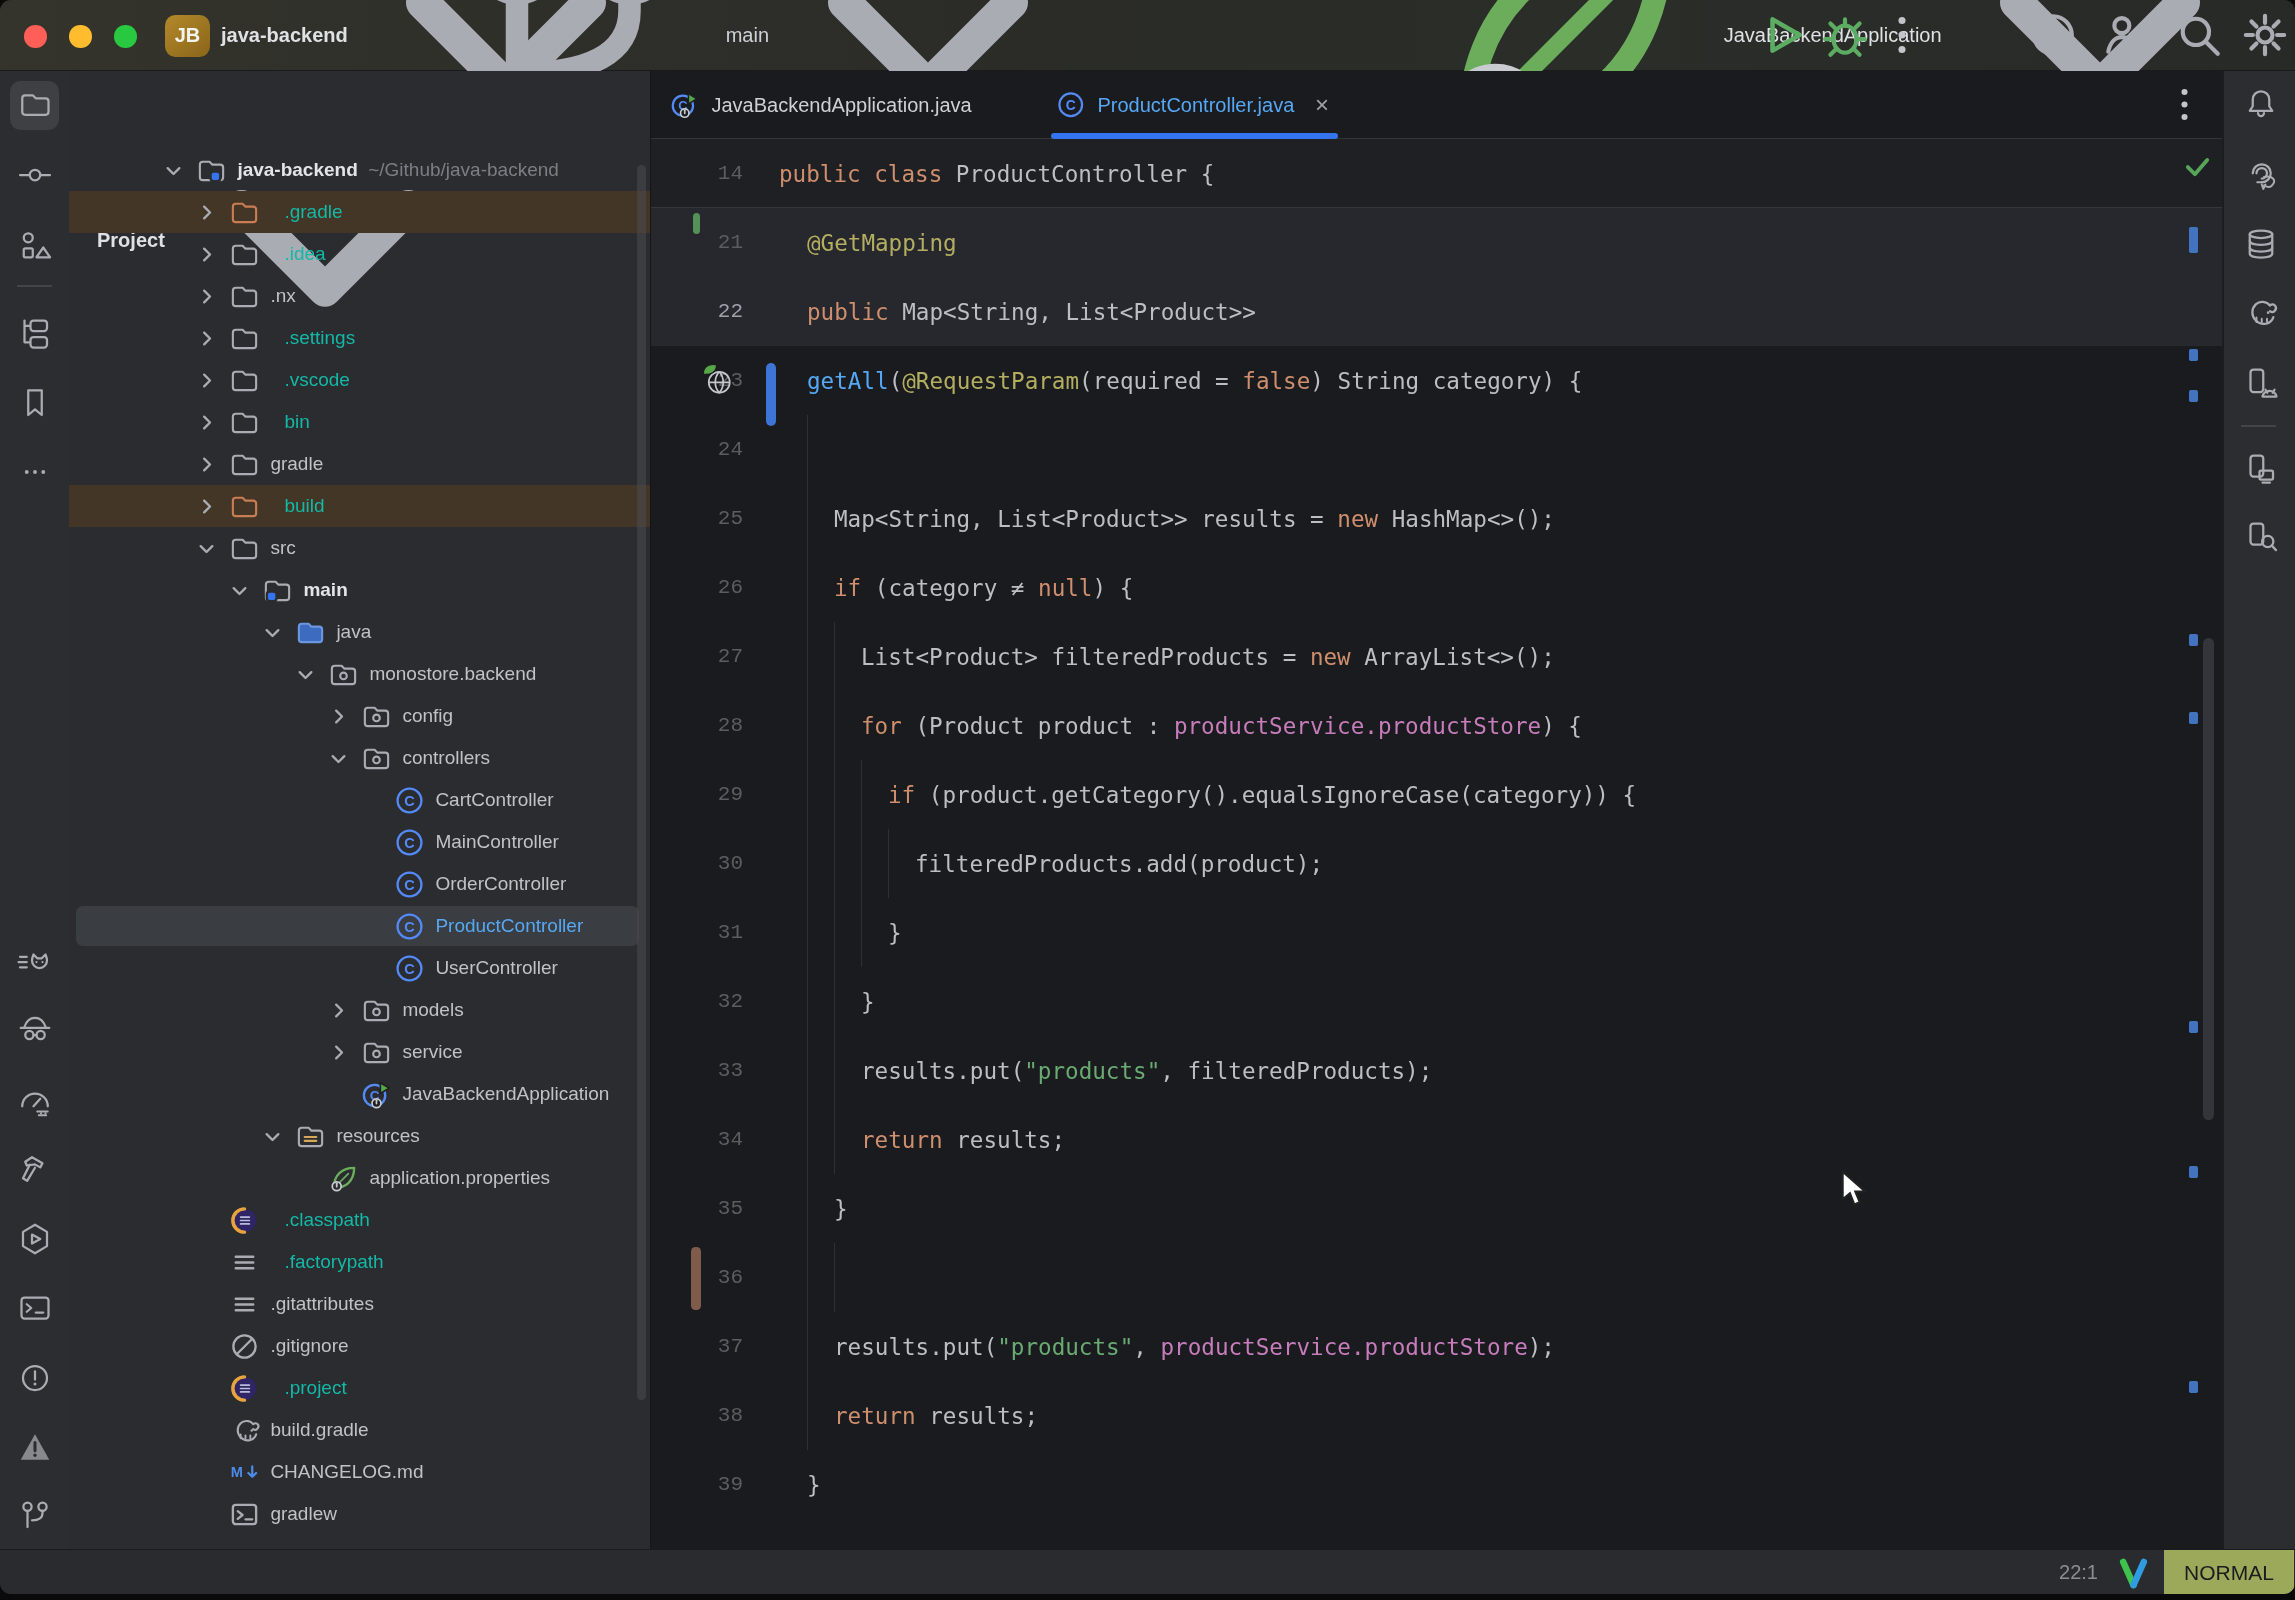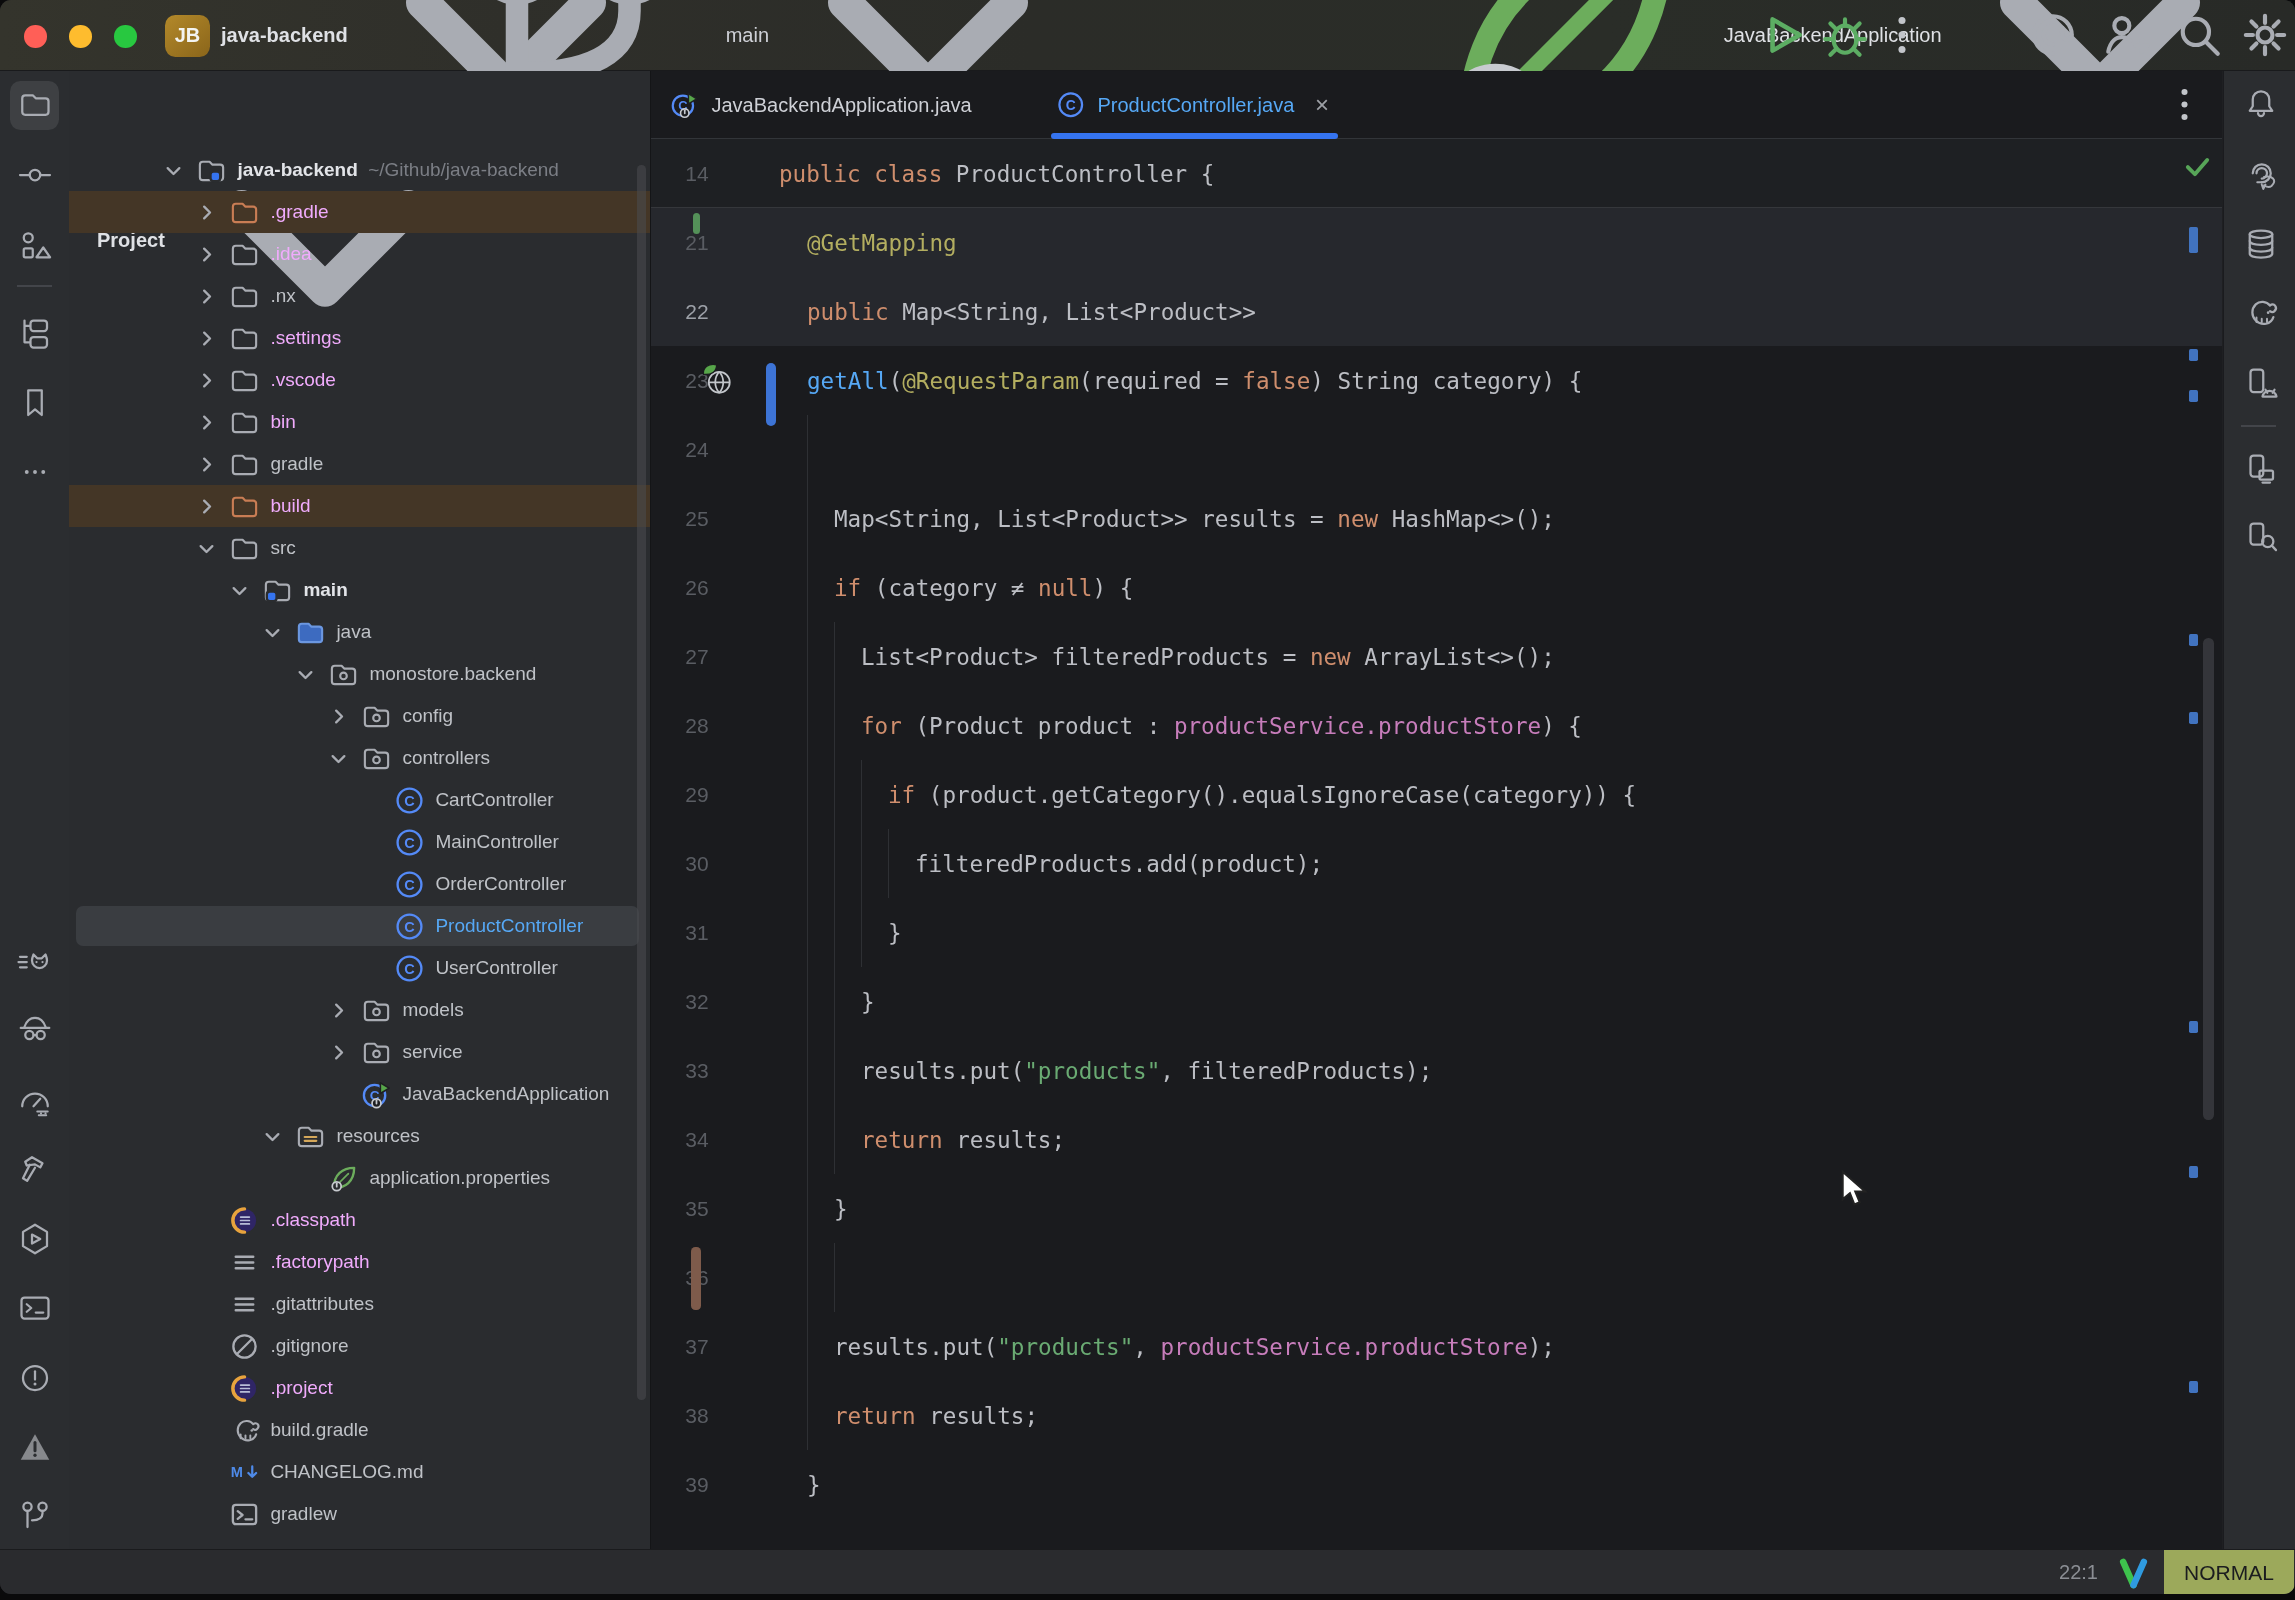--- a/index.html
+++ b/index.html
@@ -41,21 +41,21 @@
     color:#dfe1e5; font-size:20px; font-weight:700; }
   #tree { position:absolute; left:0; top:78px; width:582px; }
   .trow { position:relative; height:42px; display:flex; align-items:center; font-size:19px; color:#bfc2c7; }
   .trow.bg-brown { background:#443626; }
   .trow.selected::before { content:""; position:absolute; left:7px; right:12px; top:0.9px; bottom:0.9px;
     background:#3a3d41; border-radius:7px; }
   .trow > * { position:relative; }
   .tchev { width:21px; height:21px; display:inline-flex; margin-right:12px; color:#9da0a6; }
   .ticon { width:31px; height:31px; display:inline-flex; margin-right:10.4px; }
   .tlabel.bold { font-weight:700; color:#e2e4e8; }
-  .tlabel.c-orange { color:#f0abfc; }
+  .tlabel.c-orange { color:#14b8a6;margin-left:14px; }
   .tlabel.c-blue { color:#56a8f5; }
   .tpath { color:#7b7e85; margin-left:10.4px; }
   .tree-scrollbar { position:absolute; left:568px; top:94px; width:8.7px; height:1235px;
     background:#4a4c50; opacity:.55; border-radius:4.3px; }
   
   #editor { position:absolute; left:651px; top:71px; width:1571px; height:1478px; background:#1a1b1e; }
   #tabbar { position:absolute; left:0; top:0; width:1571px; height:68px; border-bottom:0.9px solid #323539; }
   .tab { position:absolute; top:0; height:68px; display:flex; align-items:center; gap:12px;
     font-size:20px; color:#ced0d6; background:none; border:none; }
   .tab .tab-ic { width:29.5px; height:29.5px; display:inline-flex; }
@@ -63,21 +63,21 @@
   .tab.active::after { content:""; position:absolute; left:-5.2px; right:-8.7px; bottom:0; height:6px;
     border-radius:3.5px; background:#3574f0; }
   .tab-close { font-size:24px; color:#9da0a6; margin-left:8.7px; }
   #tab-kebab { position:absolute; left:1512px; top:12px; width:43px; height:43px; border:none; background:none;
     display:flex; align-items:center; justify-content:center; }
   #sticky { position:absolute; left:0; top:68px; width:1571px; height:69px; background:#1e2023;
     border-bottom:0.9px solid #35373b; }
   #code { position:absolute; left:0; top:137px; width:1571px; height:1321px; }
   .crow { position:relative; height:69px; display:flex; align-items:center; }
   .crow.hl { background:#26282d; }
-  .gut { width:92px; text-align:center; font-family:Liberation Sans, sans-serif; font-size:21px;
+  .gut { width:92px; text-align:right; font-family:Liberation Mono, monospace; font-size:21px;
     color:#5a5d63; flex:0 0 92px; }
   .gut.cur { color:#9da1a8; }
   .ctext { font-family:"DejaVu Sans Mono", monospace; font-size:22.6px; white-space:pre; }
   .tk-kw{color:#cf8e6d} .tk-ann{color:#b3ae60} .tk-mtd{color:#56a8f5}
   .tk-fld{color:#c77dbb} .tk-str{color:#6aab73} .tk-pln{color:#bcbec4}
   .guide { position:absolute; top:0; bottom:0; width:0.9px; background:#2e3034; }
   .chg { position:absolute; border-radius:4.3px; }
   .caret-bar { position:absolute; left:115px; width:10.4px; height:63px; border-radius:5.2px; background:#3d74d6; }
   .endpoint { position:absolute; left:49px; width:35px; height:35px; }
   .stripe-tick { position:absolute; left:1538px; width:8.7px; border-radius:1.7px; background:#4173bf; }

